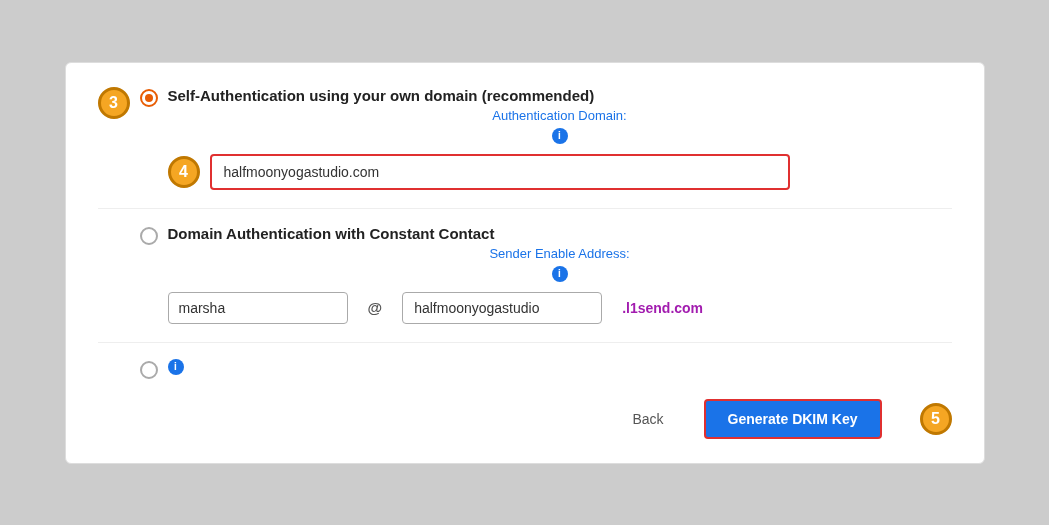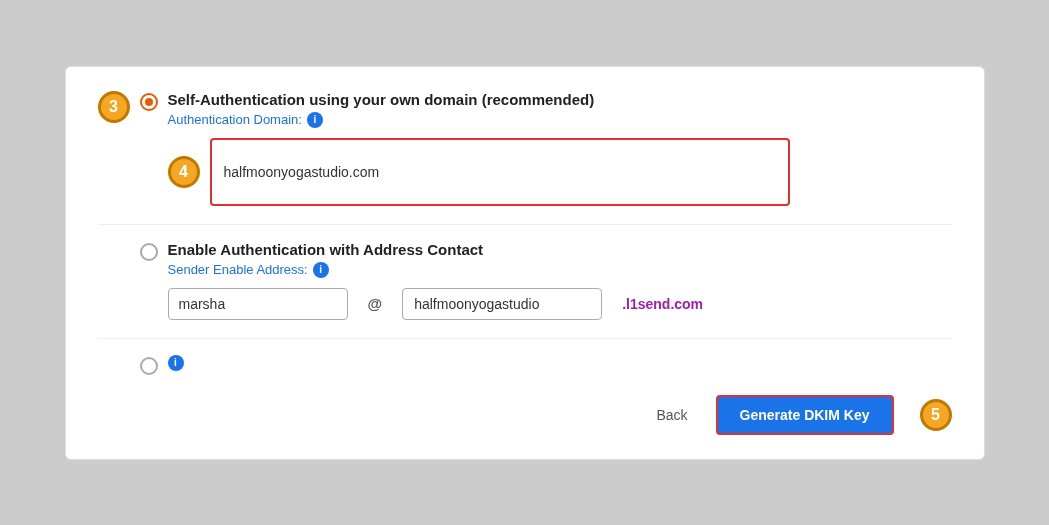--- a/index.html
+++ b/index.html
@@ -73,37 +73,38 @@
       color: #222;
       margin-bottom: 4px;
     }
     .section-subtitle {
       font-size: 13px;
       color: #1a73e8;
       margin-bottom: 10px;
       display: flex;
       align-items: center;
       gap: 5px;
+      flex-direction: column;
     }
     .info-icon {
       display: inline-flex;
       align-items: center;
       justify-content: center;
       width: 16px;
       height: 16px;
       background: #1a73e8;
       color: #fff;
       border-radius: 50%;
       font-size: 10px;
       font-weight: bold;
       cursor: pointer;
     }
     .domain-input {
       width: 580px;
-      padding: 24px 12px;
+      padding: 8px 12px;
       font-size: 14px;
       border: 2px solid #e03030;
       border-radius: 4px;
       outline: none;
       color: #333;
     }
     .step4-row {
       display: flex;
       align-items: center;
       margin-bottom: 0;
@@ -160,21 +161,21 @@
     }
     .divider {
       border: none;
       border-top: 1px solid #eee;
       margin: 16px 0;
     }
     .footer-row {
       display: flex;
       align-items: center;
       justify-content: flex-end;
-      gap: 16px;
+      gap: 28px;
       margin-top: 20px;
       position: relative;
     }
     .back-btn {
       background: none;
       border: none;
       font-size: 14px;
       color: #555;
       cursor: pointer;
       padding: 8px 12px;
@@ -236,21 +237,21 @@
       </div>
     </div>
   </div>
 
   <hr class="divider">
 
   <div class="section">
     <div style="width:42px; flex-shrink:0;"></div>
     <div class="radio-btn"></div>
     <div class="section-content">
-      <div class="section-title">Enable Authentication with Address Contact</div>
+      <div class="section-title">Domain Authentication with Constant Contact</div>
       <div class="section-subtitle">
         <span>Sender Enable Address:</span>
         <span class="info-icon">i</span>
       </div>
       <div class="sender-row">
         <input class="sender-input" type="text" value="marsha" style="">
         <span class="at-symbol">@</span>
         <input class="sender-domain-input" type="text" value="halfmoonyogastudio" style="">
         <span class="domain-suffix">.l1send.com</span>
       </div>

